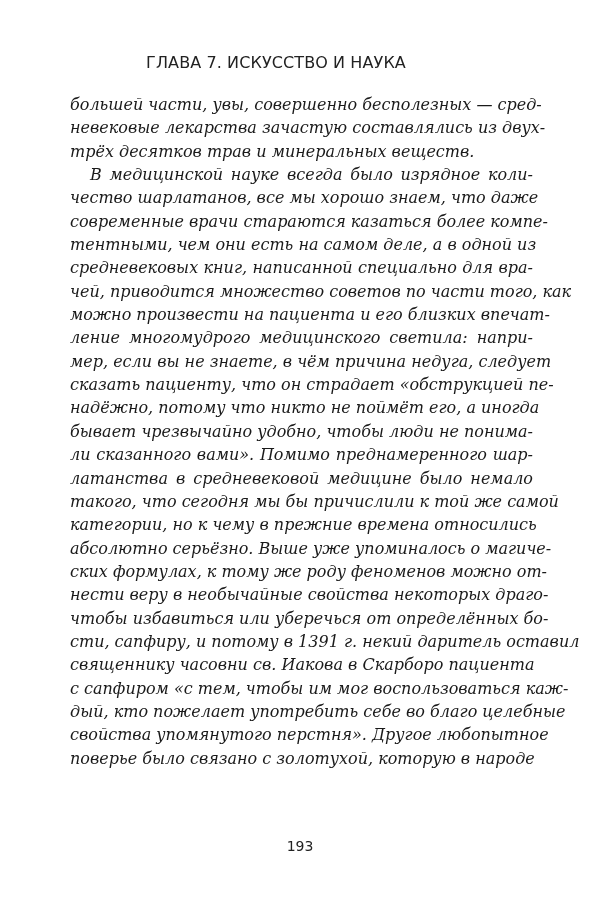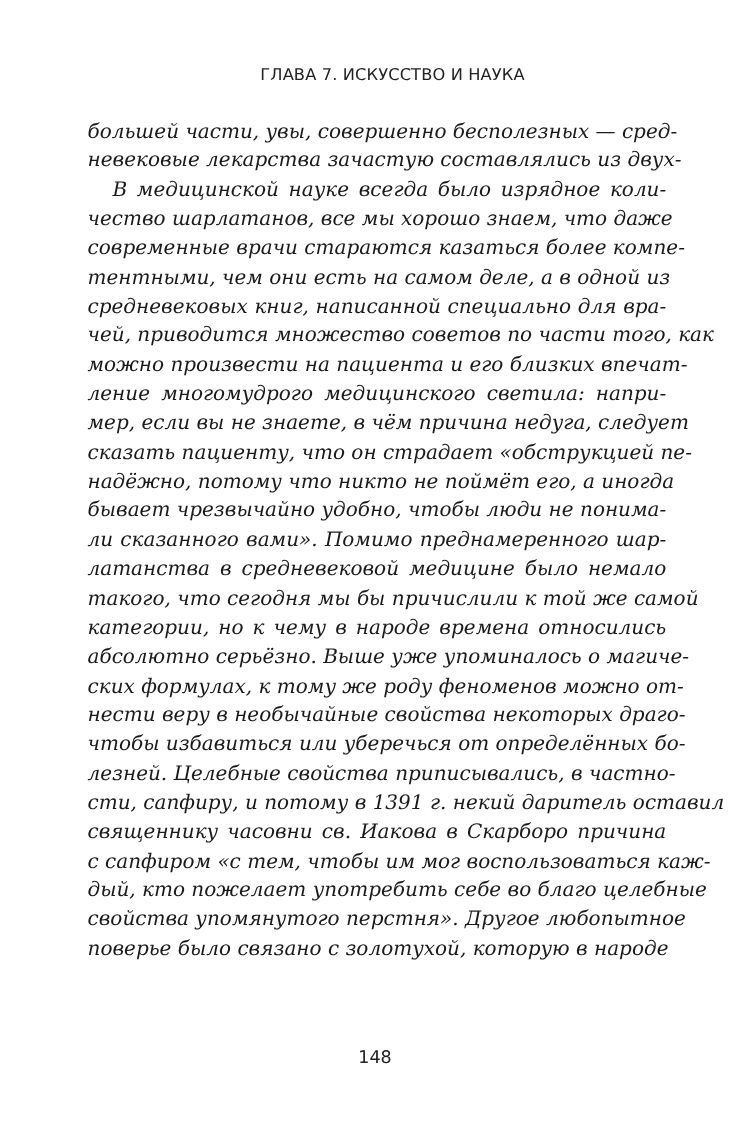--- a/index.html
+++ b/index.html
@@ -2,23 +2,22 @@
 <html><head>
   <meta charset="utf-8">
   <style>
     html, body { margin: 0; padding: 0; }
     body {
       width: 600px; height: 904px; background: #ffffff; overflow: hidden;
       position: relative; color: #1a1a1a;
     }
     .running-head {
       position: absolute; top: 53px; left: 0; width: 552px; text-align: center;
-      font-family: "DejaVu Sans", sans-serif; font-size: 13px; letter-spacing: 0.1px;
+      font-family: "DejaVu Sans", sans-serif; font-size: 16px; letter-spacing: 0.1px;
       color: #222;
-      margin-left: 38px;
     }
     .text-block {
       position: absolute; top: 93px; left: 70px; width: 463px;
       font-family: "DejaVu Serif", serif; font-size: 16px; line-height: 23.35px;
       color: #1a1a1a;
       font-style: italic;
     }
     .line {
       display: block; height: 23.35px; white-space: nowrap;
       text-align: justify; text-align-last: justify;
@@ -31,42 +30,42 @@
     }
   </style>
 </head>
 <body>
 
 <div class="running-head">ГЛАВА 7. ИСКУССТВО И НАУКА</div>
 
 <div class="text-block">
   <span class="line">большей части, увы, совершенно бесполезных — сред-</span>
   <span class="line">невековые лекарства зачастую составлялись из двух-</span>
+  <span class="line last">трёх десятков трав и минеральных веществ.</span>
   <span class="line indent">В медицинской науке всегда было изрядное коли-</span>
   <span class="line">чество шарлатанов, все мы хорошо знаем, что даже</span>
   <span class="line">современные врачи стараются казаться более компе-</span>
   <span class="line">тентными, чем они есть на самом деле, а в одной из</span>
   <span class="line">средневековых книг, написанной специально для вра-</span>
   <span class="line">чей, приводится множество советов по части того, как</span>
   <span class="line">можно произвести на пациента и его близких впечат-</span>
   <span class="line">ление многомудрого медицинского светила: напри-</span>
   <span class="line">мер, если вы не знаете, в чём причина недуга, следует</span>
   <span class="line">сказать пациенту, что он страдает «обструкцией пе-</span>
   <span class="line">надёжно, потому что никто не поймёт его, а иногда</span>
   <span class="line">бывает чрезвычайно удобно, чтобы люди не понима-</span>
   <span class="line">ли сказанного вами». Помимо преднамеренного шар-</span>
   <span class="line">латанства в средневековой медицине было немало</span>
   <span class="line">такого, что сегодня мы бы причислили к той же самой</span>
-  <span class="line">категории, но к чему в народе времена относились</span>
+  <span class="line">категории, но к чему в прежние времена относились</span>
   <span class="line">абсолютно серьёзно. Выше уже упоминалось о магиче-</span>
   <span class="line">ских формулах, к тому же роду феноменов можно от-</span>
   <span class="line">нести веру в необычайные свойства некоторых драго-</span>
   <span class="line">чтобы избавиться или уберечься от определённых бо-</span>
-  <span class="line">лезней. Целебные свойства приписывались, в частно-</span>
   <span class="line">сти, сапфиру, и потому в 1391 г. некий даритель оставил</span>
-  <span class="line">священнику часовни св. Иакова в Скарборо причина</span>
+  <span class="line">священнику часовни св. Иакова в Скарборо пациента</span>
   <span class="line">с сапфиром «с тем, чтобы им мог воспользоваться каж-</span>
   <span class="line">дый, кто пожелает употребить себе во благо целебные</span>
   <span class="line">свойства упомянутого перстня». Другое любопытное</span>
   <span class="line">поверье было связано с золотухой, которую в народе</span>
 </div>
 
-<div class="page-number">148</div>
+<div class="page-number">193</div>
 
 </body></html>

